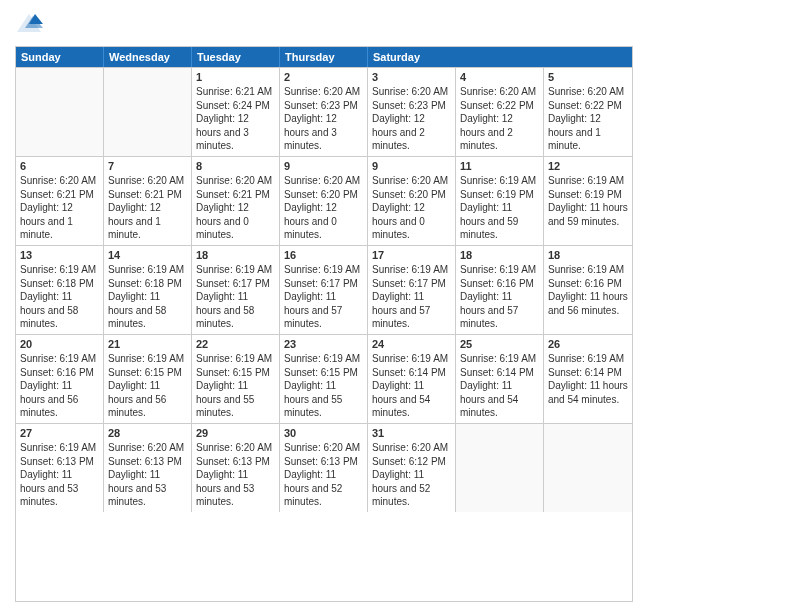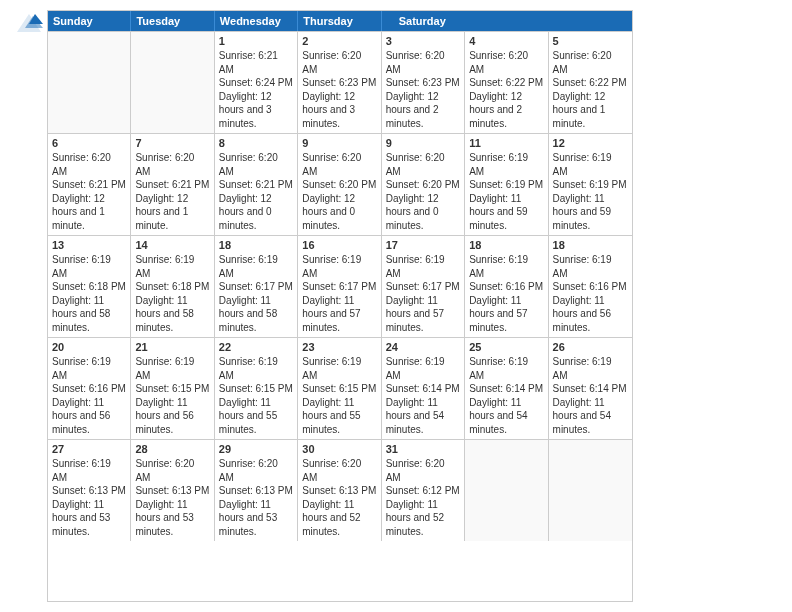--- a/index.html
+++ b/index.html
@@ -8,21 +8,21 @@
       height: 612px;
       font-family: Arial, sans-serif;
       background: #fff;
       overflow: hidden;
     }
     .page {
       width: 648px;
       height: 612px;
       padding: 10px 15px;
       display: flex;
-      flex-direction: row;
+      flex-direction: column;
     }
     .header {
       display: flex;
       justify-content: space-between;
       align-items: flex-start;
       margin-bottom: 8px;
     }
     .logo {
       display: flex;
       align-items: center;
@@ -70,21 +70,21 @@
       background: #1a6bb5;
     }
     .cal-header-cell {
       color: white;
       font-size: 11px;
       font-weight: bold;
       padding: 4px 5px;
       text-align: left;
       border-right: 1px solid #3a8bd5;
     }
-    .cal-header-cell:last-child { border-right: none; margin-left: 12px; }
+    .cal-header-cell:last-child { border-right: none; }
     .cal-body {
       display: flex;
       flex-direction: column;
     }
     .cal-row {
       display: grid;
       grid-template-columns: repeat(7, 1fr);
       border-top: 1px solid #ccc;
     }
     .cal-cell {
@@ -126,22 +126,22 @@
     </div>
     <div class="title-block">
       <div class="month-title"></div>
       <div class="subtitle"></div>
     </div>
   </div>
 
   <div class="calendar">
     <div class="cal-header">
     <div class="cal-header-cell">Sunday</div>
+        <div class="cal-header-cell">Wednesday</div>
         <div class="cal-header-cell">Tuesday</div>
-        <div class="cal-header-cell">Wednesday</div>
         <div class="cal-header-cell">Thursday</div>
         <div class="cal-header-cell">Saturday</div>
       </div>
     <div class="cal-body">
     <div class="cal-row">
           <div class="cal-cell empty"></div>
           <div class="cal-cell empty"></div>
           <div class="cal-cell">
             <div class="day-num">1</div>
         <div class="cell-info">Sunrise: 6:21 AM<br>Sunset: 6:24 PM<br>Daylight: 12 hours and 3 minutes.</div>

